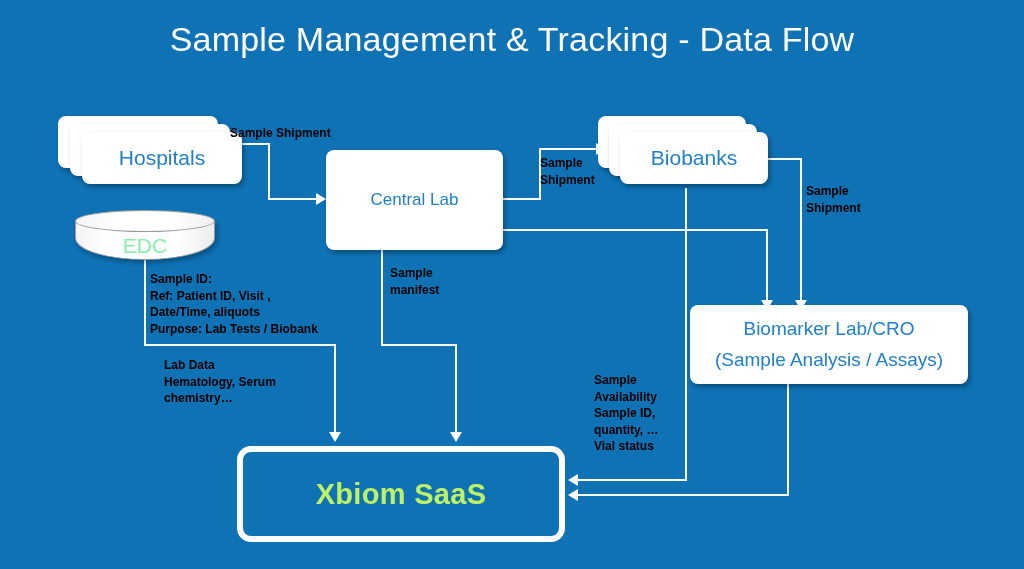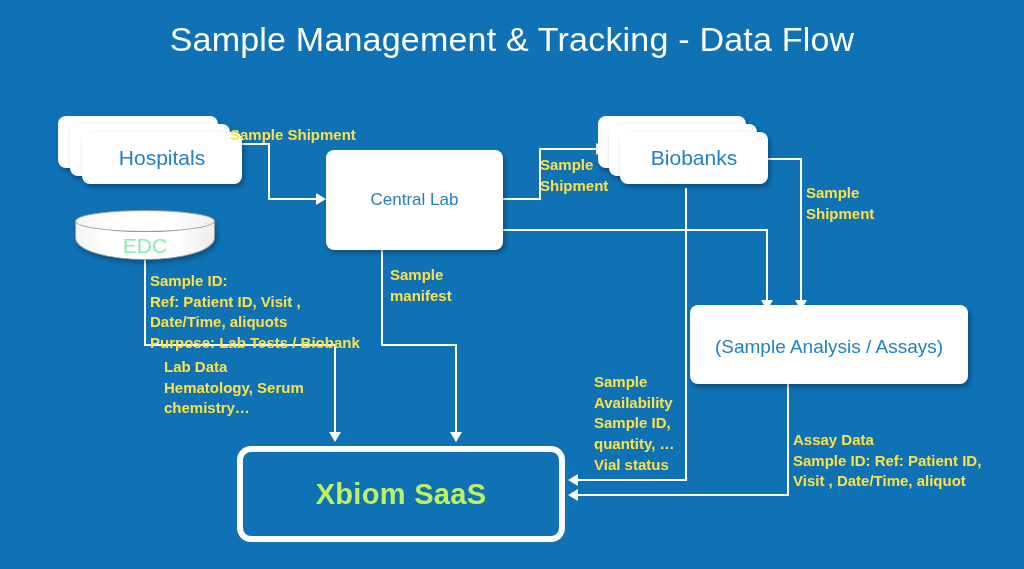--- a/index.html
+++ b/index.html
@@ -72,22 +72,22 @@
     display:flex;align-items:center;justify-content:center;
     color:#bef264;
     font-size:29px;
     font-weight:700;
     letter-spacing:.3px;
   }
 
   
   .anno{
     position:absolute;
-    color:#fde047;
-    font-size:15px;
+    color:#000000;
+    font-size:12px;
     font-weight:700;
     line-height:1.38;
     white-space:pre-line;
   }
 
   
   .h-line,.v-line{position:absolute;background:#ffffff;}
   .h-line{height:2px;}
   .v-line{width:2px;}
 
@@ -164,20 +164,21 @@
     <span class="node-label" style="font-size:17px;text-align:center;">Central Lab</span>
   </div>
 
   <div class="card ghost" style="left:598px;top:116px;width:148px;height:52px;"></div>
   <div class="card ghost" style="left:609px;top:124px;width:148px;height:52px;"></div>
   <div class="card" style="left:620px;top:132px;width:148px;height:52px;">
     <span class="node-label" style="font-size:21px;">Biobanks</span>
   </div>
 
   <div class="card" style="left:690px;top:305px;width:278px;height:79px;flex-direction:column;">
+    <span class="node-label" style="font-size:19px;">Biomarker Lab/CRO</span>
     <span class="node-label" style="font-size:19px;margin-top:6px;">(Sample Analysis / Assays)</span>
   </div>
 
   <div class="xbiom" style="left:237px;top:446px;width:328px;height:96px;">
     <span>Xbiom SaaS</span>
   </div>
 
   <div class="anno" style="left:230px;top:125px;">Sample Shipment</div>
 
   <div class="anno" style="left:540px;top:155px;">Sample
@@ -197,17 +198,14 @@
   <div class="anno" style="left:164px;top:357px;">Lab Data
 Hematology, Serum
 chemistry…</div>
 
   <div class="anno" style="left:594px;top:372px;">Sample
 Availability
 Sample ID,
 quantity, …
 Vial status</div>
 
-  <div class="anno" style="left:793px;top:430px;">Assay Data
-Sample ID: Ref: Patient ID,
-Visit , Date/Time, aliquot</div>
 
 </div>
 
 </body></html>

